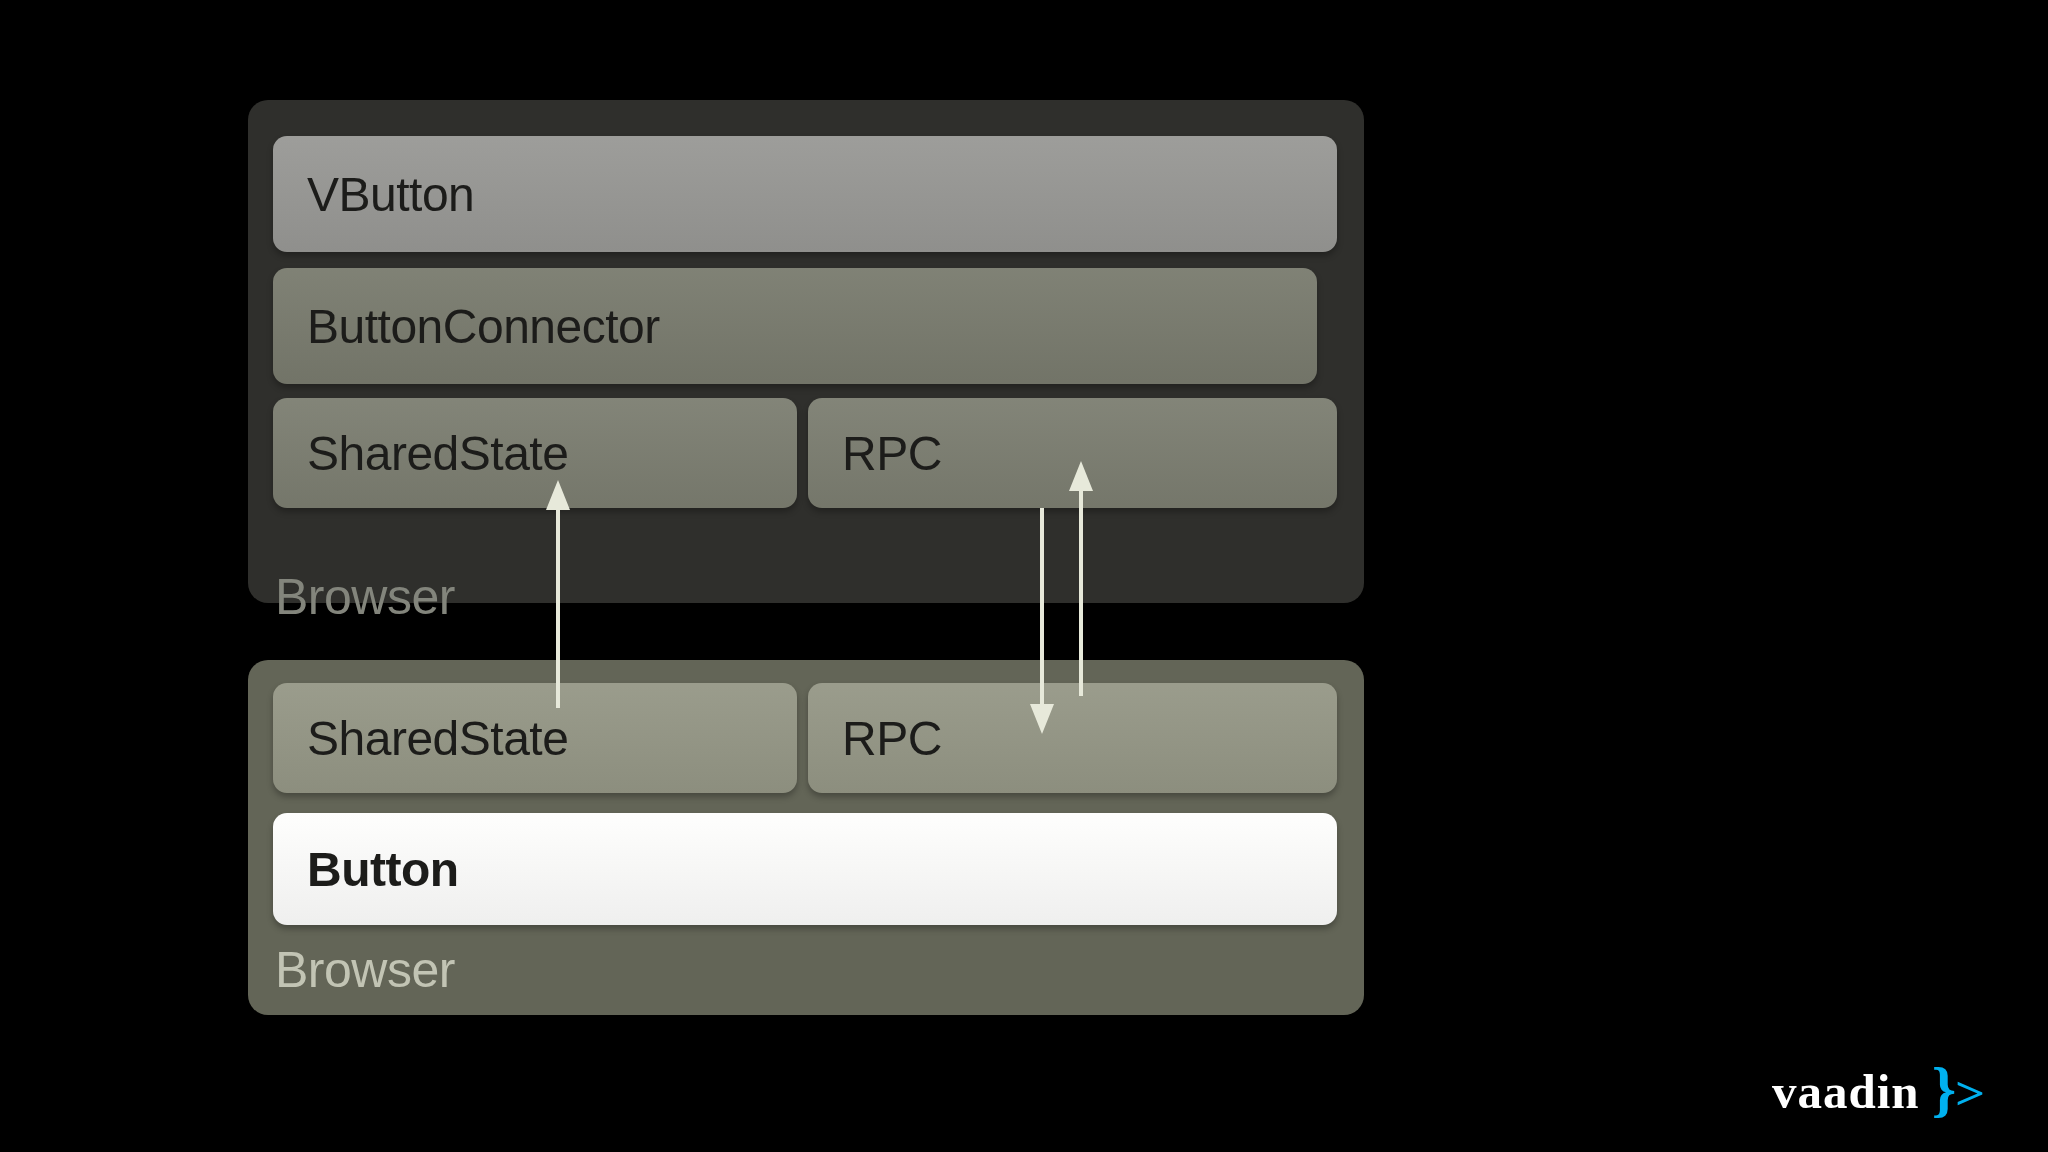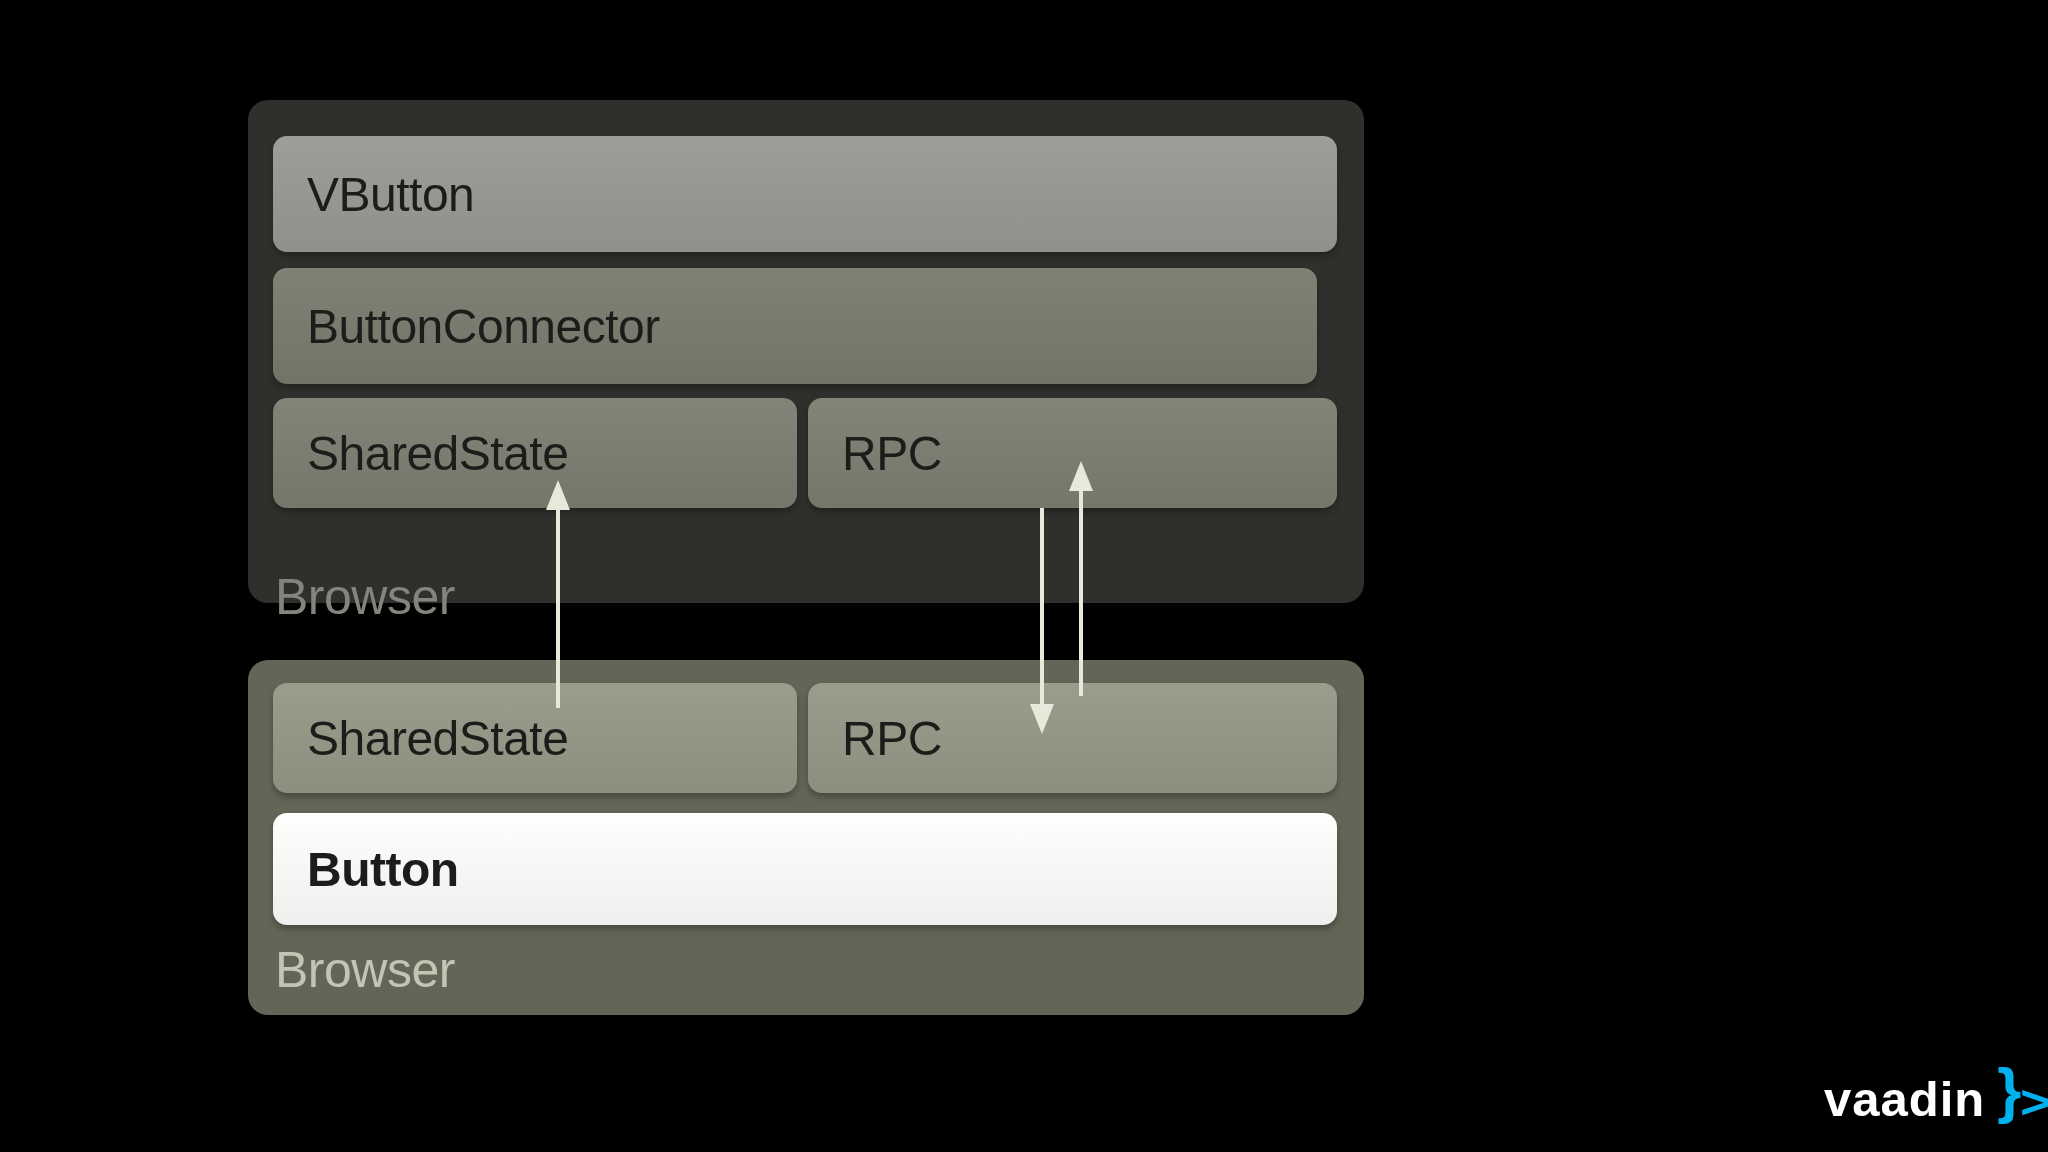--- a/index.html
+++ b/index.html
@@ -34,22 +34,22 @@
   .bar-button{left:25px;top:153px;width:1064px;height:112px;background-color:var(--button-bar);font-weight:bold;}
   .panel-label{
     position:absolute;left:27px;font-size:50px;letter-spacing:-0.5px;line-height:1;
   }
   .label-browser{top:472px;color:var(--browser-label);}
   .label-server{top:285px;color:var(--server-label);}
   .arrows{position:absolute;left:0;top:0;width:2048px;height:1152px;pointer-events:none;}
   .arrows line{stroke:var(--arrow);stroke-width:4px;}
   .arrows polygon{fill:var(--arrow);}
   .logo{
-    position:absolute;left:1824px;top:1056px;display:flex;align-items:flex-end;
-    font-family:Liberation Sans, sans-serif;font-weight:700;
+    position:absolute;left:1772px;top:1056px;display:flex;align-items:center;
+    font-family:Liberation Serif, serif;font-weight:700;
   }
   .logo .word{color:var(--vaadin-white);font-size:49px;letter-spacing:1px;}
   .logo .brace{color:var(--vaadin-blue);font-size:62px;margin-left:12px;transform:translateY(-2px);}
   .logo .chev{color:var(--vaadin-blue);font-size:46px;margin-left:1px;transform:translateY(2px) scaleX(1.15);}
 </style>
 </head>
 <body>
 
 <div class="stage">
 

